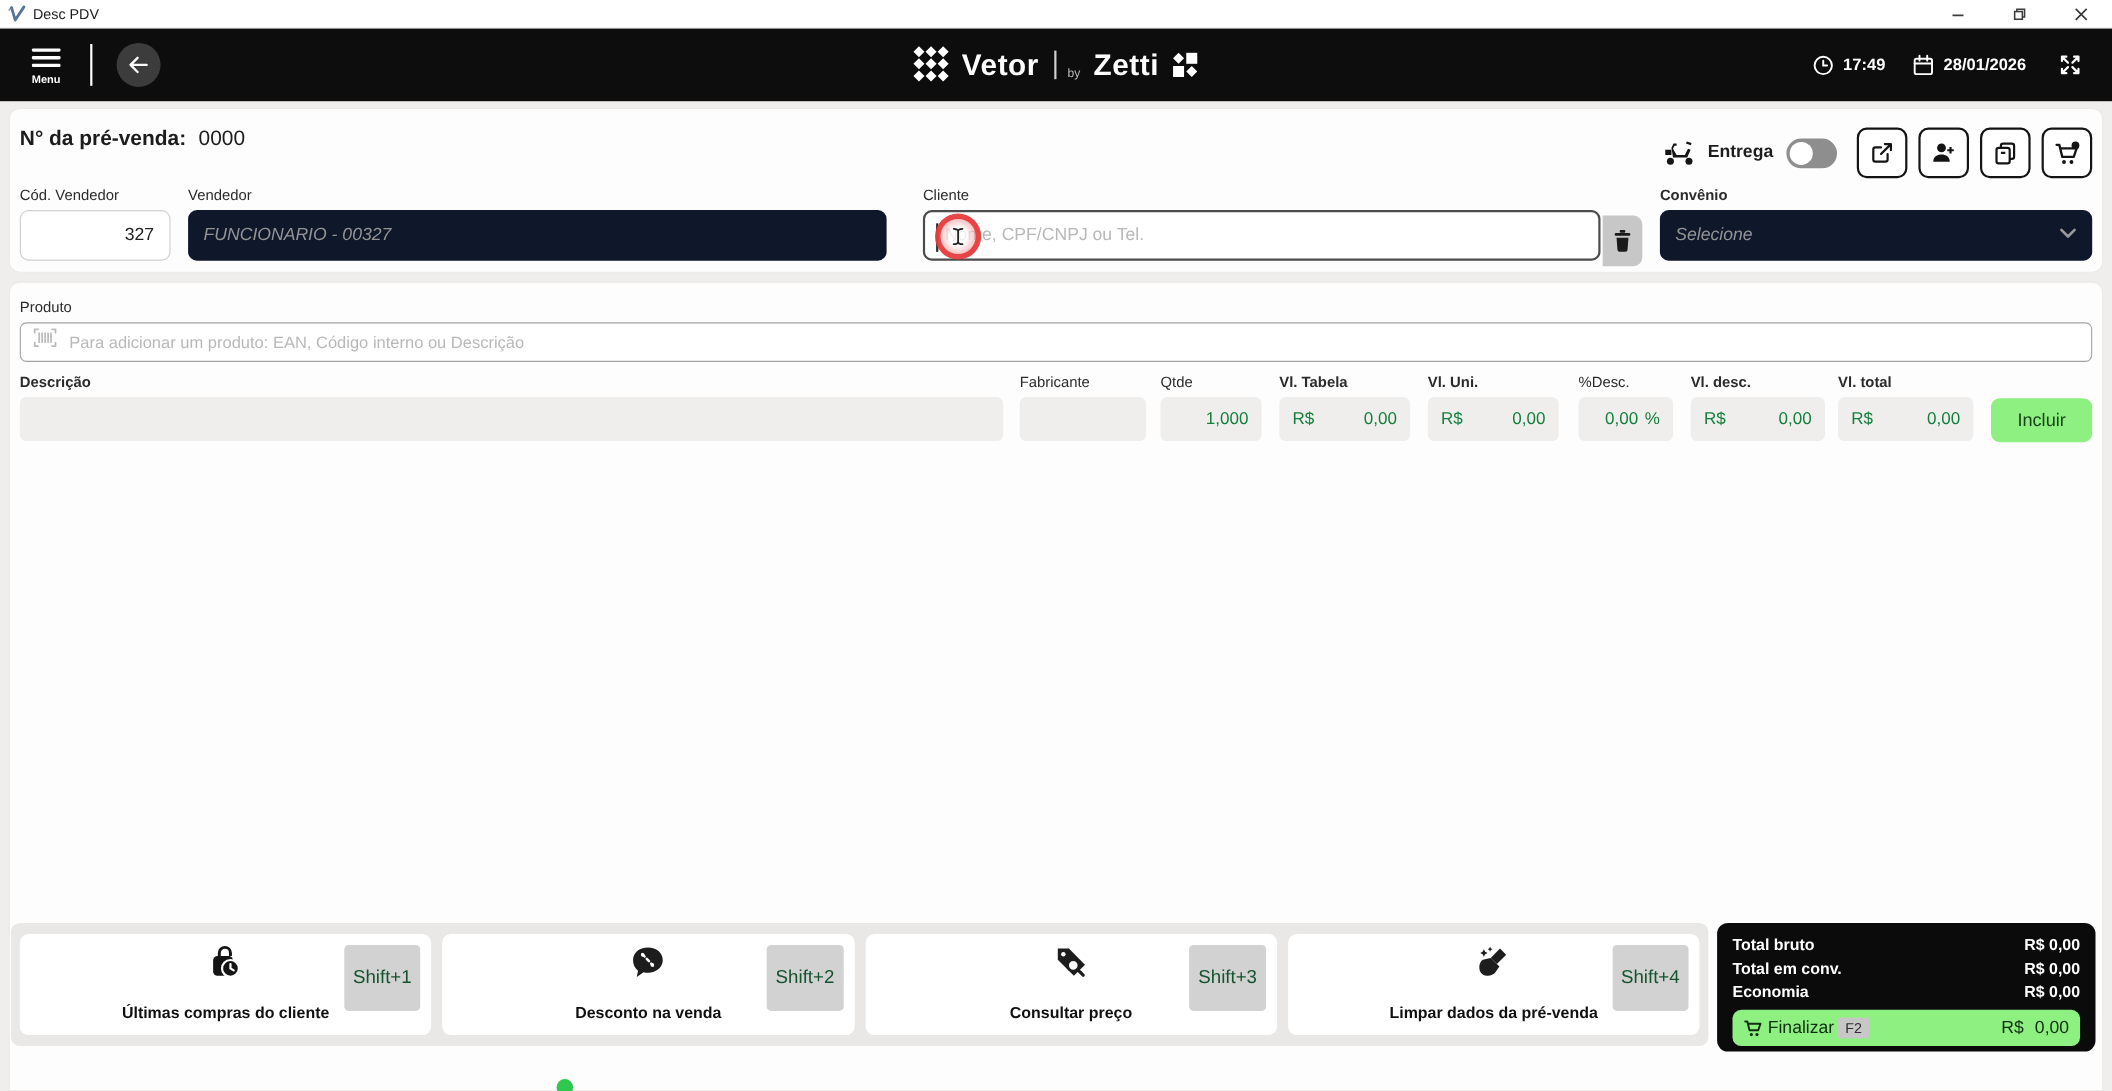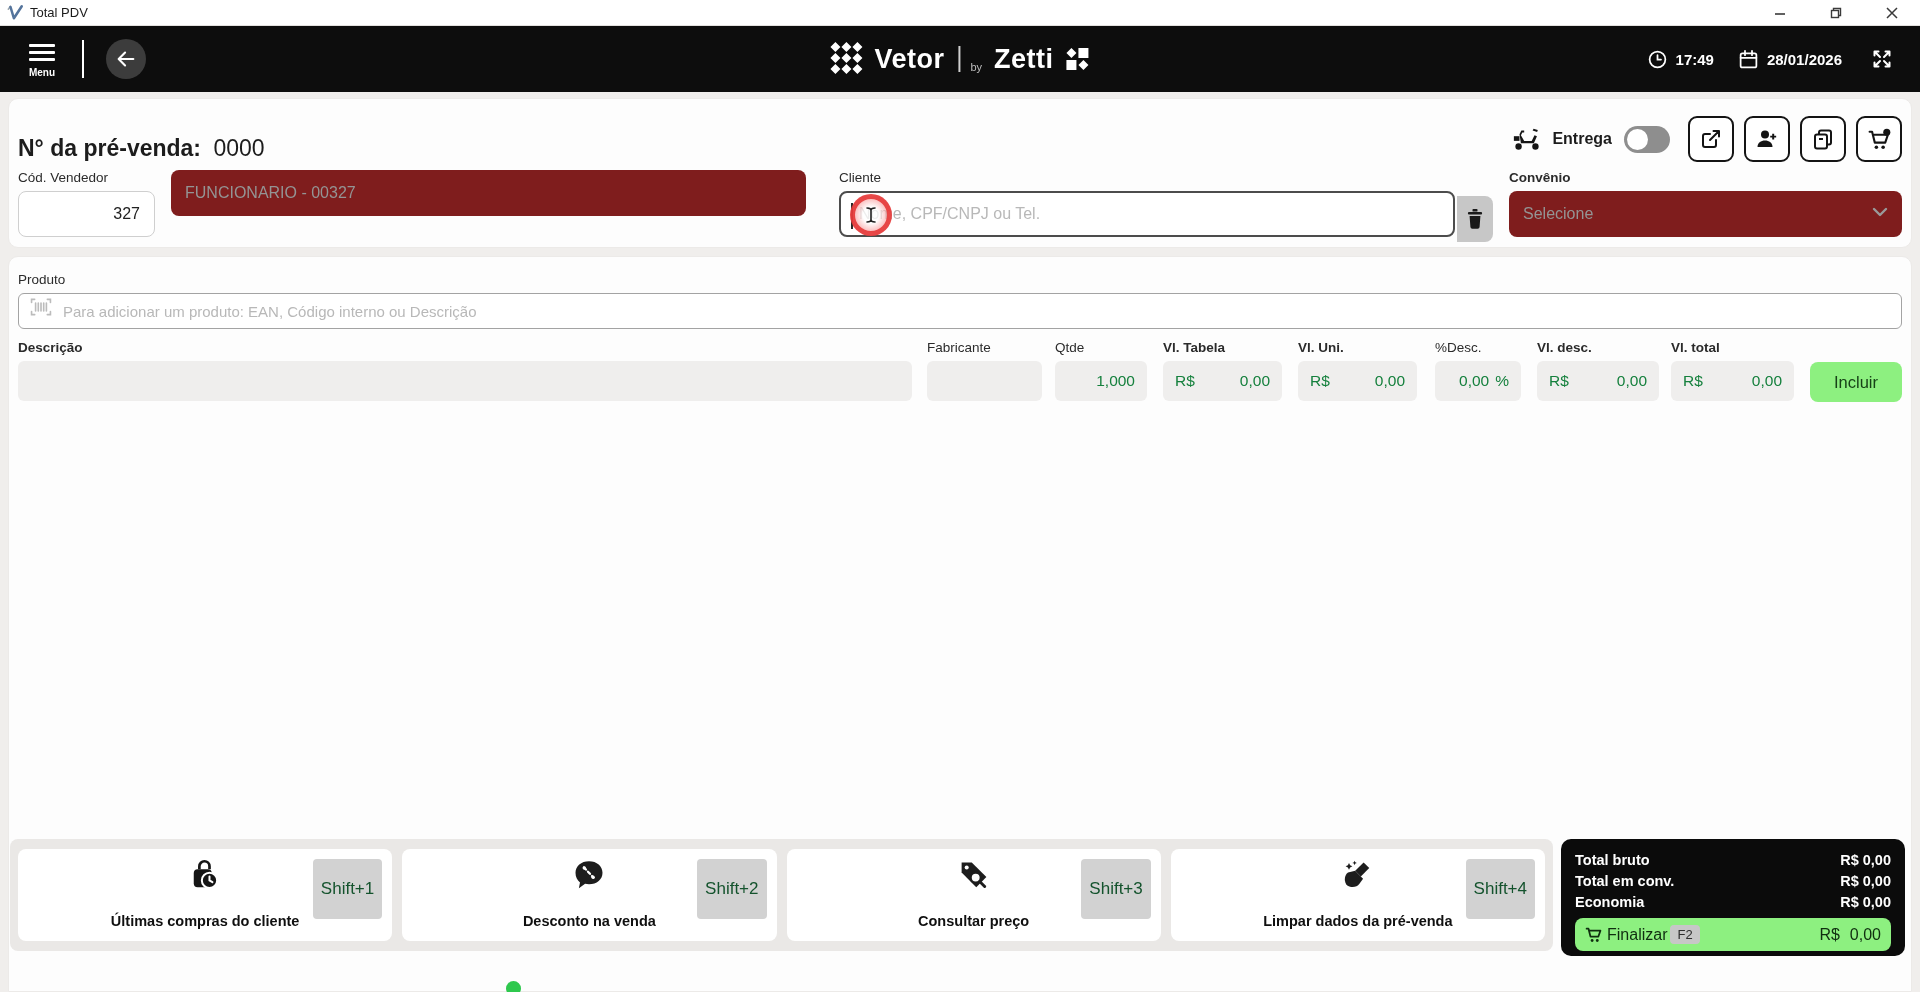--- a/index.html
+++ b/index.html
@@ -34,38 +34,38 @@
   .appbar-right .sep{width:8px;}
   .fullscreen-btn{background:none;border:none;margin-left:14px;cursor:pointer;display:flex;}
 
   
   .card{position:absolute;left:8px;right:8px;background:#fdfdfd;border:1px solid #eceae8;
         border-radius:10px;box-sizing:border-box;}
   .card1{top:98px;height:150px;}
   .card2{top:256px;height:736px;border-radius:10px 10px 0 0;}
 
   
-  .presale-title{position:absolute;left:18px;top:135px;font-size:23px;}
+  .presale-title{position:absolute;left:18px;top:116px;font-size:19px;}
   .presale-title .lbl{font-weight:bold;}
   .presale-title .num{font-weight:normal;margin-left:6px;}
   .header-actions{position:absolute;right:18px;top:114px;height:50px;display:flex;align-items:center;gap:10px;}
   .entrega-label{font-size:16px;font-weight:bold;margin-right:2px;}
   .toggle{width:46px;height:27px;border-radius:14px;background:#8e8e8e;position:relative;cursor:pointer;margin-right:8px;}
   .toggle .knob{position:absolute;left:3px;top:3px;width:21px;height:21px;border-radius:50%;background:#fff;}
   .sq-btn{width:46px;height:46px;border:2px solid #141414;border-radius:9px;background:#fff;
           display:flex;align-items:center;justify-content:center;cursor:pointer;padding:0;}
 
   
   .field{position:absolute;}
   .field .flabel{display:block;font-size:13.5px;color:#2b2b2b;margin-bottom:6px;}
   .field .flabel.b{font-weight:bold;}
   .tinput{box-sizing:border-box;height:46px;border-radius:8px;font-size:16px;
           font-family:"Liberation Sans",sans-serif;}
   .white-in{background:#fff;border:1px solid #cfcfcf;color:#222;}
-  .gray-in{background:#7f1d1d;border:none;color:#949494;display:flex;align-items:center;padding:0 14px;}
+  .gray-in{background:#0f172a;border:none;color:#949494;display:flex;align-items:center;padding:0 14px;font-style:italic;}
   .cod-in{width:100%;text-align:right;padding:0 14px;}
   .cliente-in{width:100%;border:2px solid #4c4c4c;padding:0 18px;color:#222;outline:none;}
   .cliente-in::placeholder{color:#b8b8b8;}
   .caret{position:absolute;left:851px;top:203px;width:2px;height:26px;background:#2b2b2b;}
   .click-indicator{position:absolute;left:850px;top:194px;width:42px;height:42px;border-radius:50%;
        border:5px solid rgba(228,47,47,.85);background:radial-gradient(circle,rgba(255,255,255,.75) 0 35%,rgba(247,146,146,.55) 70%);
        box-sizing:border-box;pointer-events:none;display:flex;align-items:center;justify-content:center;}
   .trash-btn{position:absolute;left:1457px;top:196px;width:36px;height:46px;background:#c7c7c7;
              border:none;border-radius:0 8px 8px 0;display:flex;align-items:center;justify-content:center;cursor:pointer;}
   .select-like{position:relative;cursor:default;}
@@ -113,21 +113,21 @@
 </head>
 <body>
 
 <div class="screen">
 
   <div class="titlebar">
     <svg class="vlogo" width="18" height="18" viewBox="0 0 24 24">
       <path d="M3 7l3-4" stroke="#9aa5ad" stroke-width="2" fill="none" stroke-linecap="round"></path>
       <path d="M6 4l4.5 15L21 3" stroke="#54749c" stroke-width="3.4" fill="none" stroke-linejoin="round" stroke-linecap="round"></path>
     </svg>
-    <span class="app-title">Total PDV</span>
+    <span class="app-title">Desc PDV</span>
     <div class="win-controls">
       <div class="win-btn">
         <svg width="14" height="14" viewBox="0 0 14 14">
             <path d="M2 8h10" stroke-width="1.6"></path>
           </svg>
       </div>
       <div class="win-btn">
         <svg width="14" height="14" viewBox="0 0 14 14" fill="none">
           <path d="M4.5 4.5V2.5h7v7h-2" stroke-width="1.4"></path>
           <rect x="2.5" y="4.5" width="7" height="7" stroke-width="1.4"></rect>
@@ -248,20 +248,21 @@
       </svg>
     </button>
   </div>
 
   <div class="field" style="left:18px;top:170px;width:137px;">
     <span class="flabel">Cód. Vendedor</span>
     <input class="tinput white-in cod-in" value="327" style="">
   </div>
 
   <div class="field" style="left:171px;top:170px;width:635px;">
+    <span class="flabel">Vendedor</span>
     <div class="tinput gray-in">FUNCIONARIO - 00327</div>
   </div>
 
   <div class="field" style="left:839px;top:170px;width:616px;">
     <span class="flabel">Cliente</span>
     <input class="tinput cliente-in" placeholder="Nome, CPF/CNPJ ou Tel." style="">
   </div>
   <div class="caret"></div>
   <div class="click-indicator">
     <svg width="12" height="18" viewBox="0 0 12 18" stroke="#222" stroke-width="1.6" fill="none" stroke-linecap="round">

